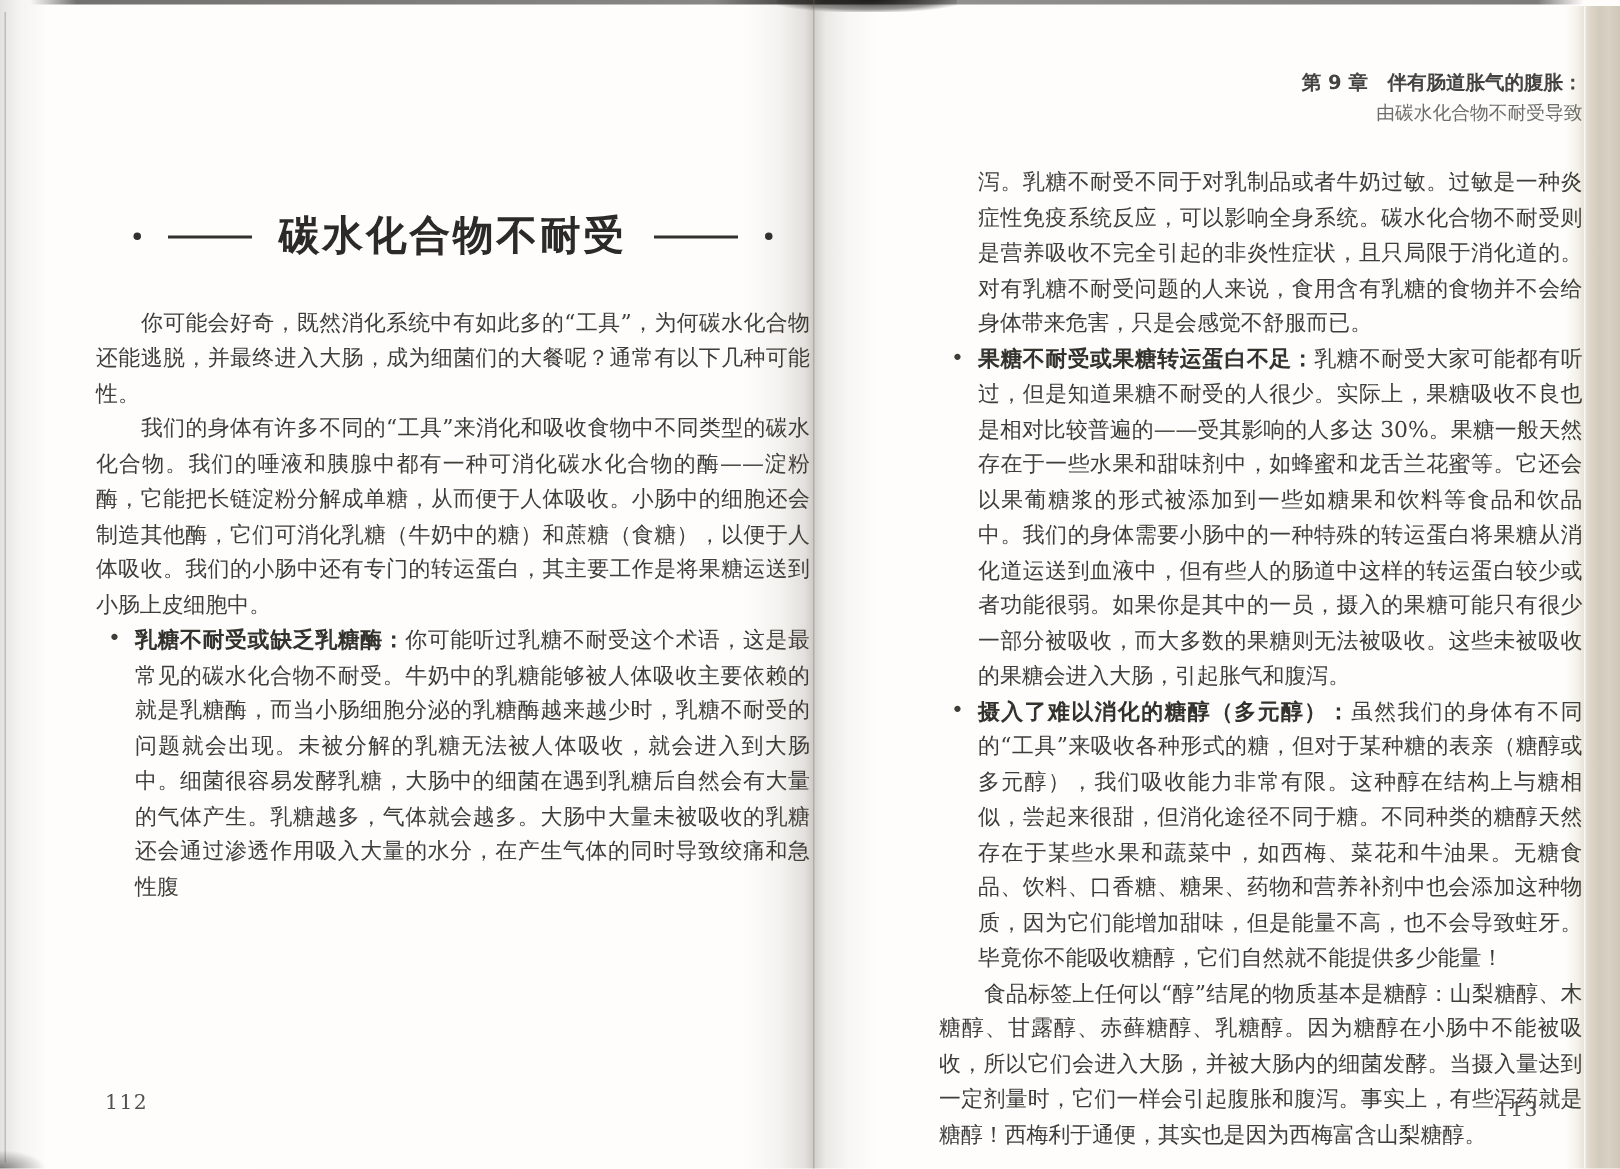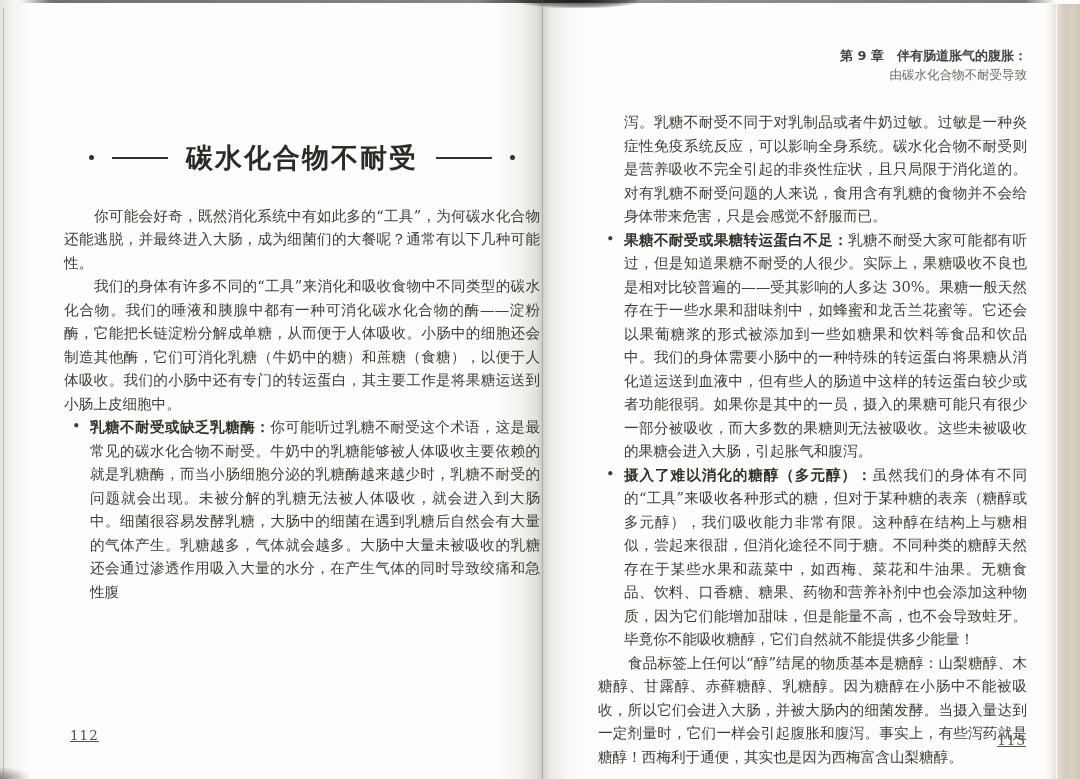--- a/index.html
+++ b/index.html
@@ -78,30 +78,30 @@
 
   
   .bodytext, .bodytext p { font-size:14.6px; line-height:23.5px; text-align:justify; color:#3f3d38; }
   p.indent { text-indent:2.05em; margin:0; }
   .bullet-item { position:relative; padding-left:26px; margin:0; }
   .bullet-item .marker { position:absolute; left:8px; top:-1px; color:#3f3d38; }
   .lead { font-weight:bold; color:#34322d; }
   .hang { padding-left:26px; margin:0; }
 
   
-  .page-right { position:absolute; left:598px; top:46px; width:429px; }
+  .page-right { position:absolute; left:626px; top:46px; width:429px; }
   .running-header {
     text-align:right; line-height:19px; margin:0 0 26px 0;
     font-family:"DejaVu Sans","Liberation Sans",sans-serif;
   }
   .rh1 { font-size:13px; font-weight:bold; color:#454340; }
   .rh2 { font-size:12.5px; color:#6e6c67; }
 
   .pagenum {
-    position:absolute; font-size:13.5px; color:#53514c; letter-spacing:1px;text-decoration:underline;
+    position:absolute; font-size:13.5px; color:#53514c; letter-spacing:1px;
   }
   .pagenum-left  { left:70px;  top:727px; }
   .pagenum-right { right:54px; top:732px; }
 </style>
 </head>
 <body>
 
 <div class="spread">
 
   <div class="top-edge"></div>

